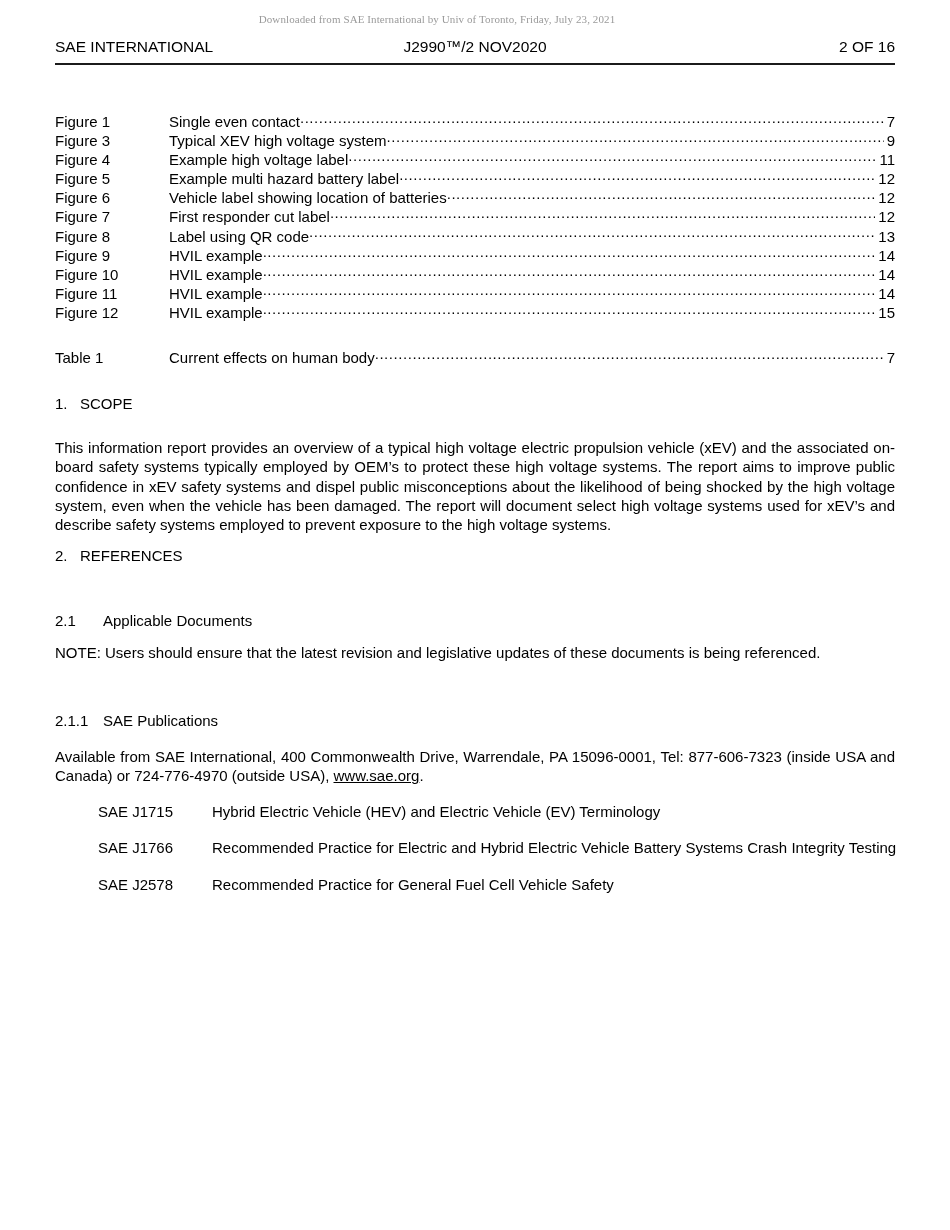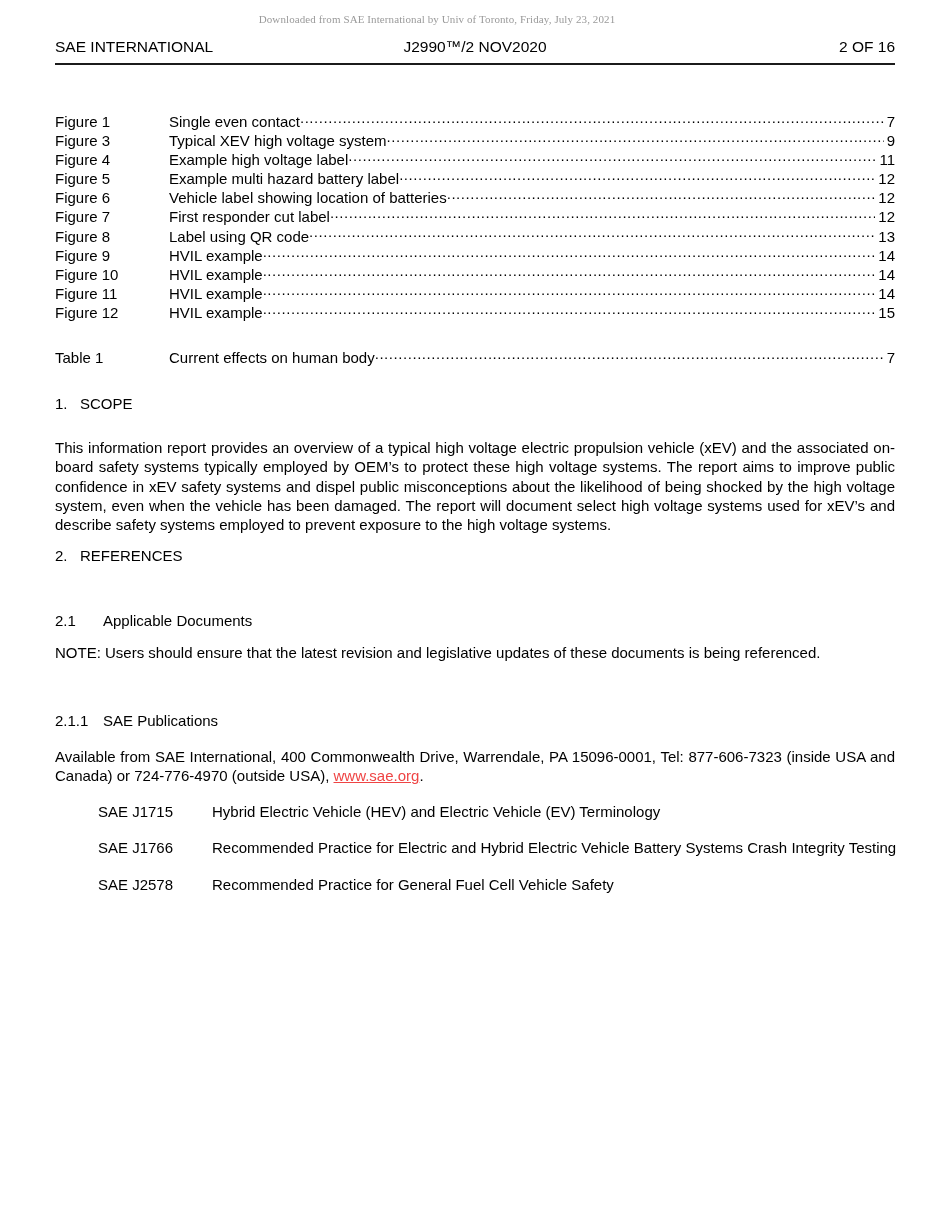--- a/index.html
+++ b/index.html
@@ -133,21 +133,21 @@
     width: 840px;
     font-size: 15px;
     line-height: 19.3px;
     text-align: justify;
     text-justify: inter-word;
   }
   .body-para.nojustify {
     text-align: left;
   }
   .link {
-    color: #ef4444;
+    color: #000000;
     text-decoration: underline;
   }
 
   
   .ref-row {
     position: absolute;
     left: 55px;
     width: 840px;
     font-size: 15px;
     line-height: 19px;

